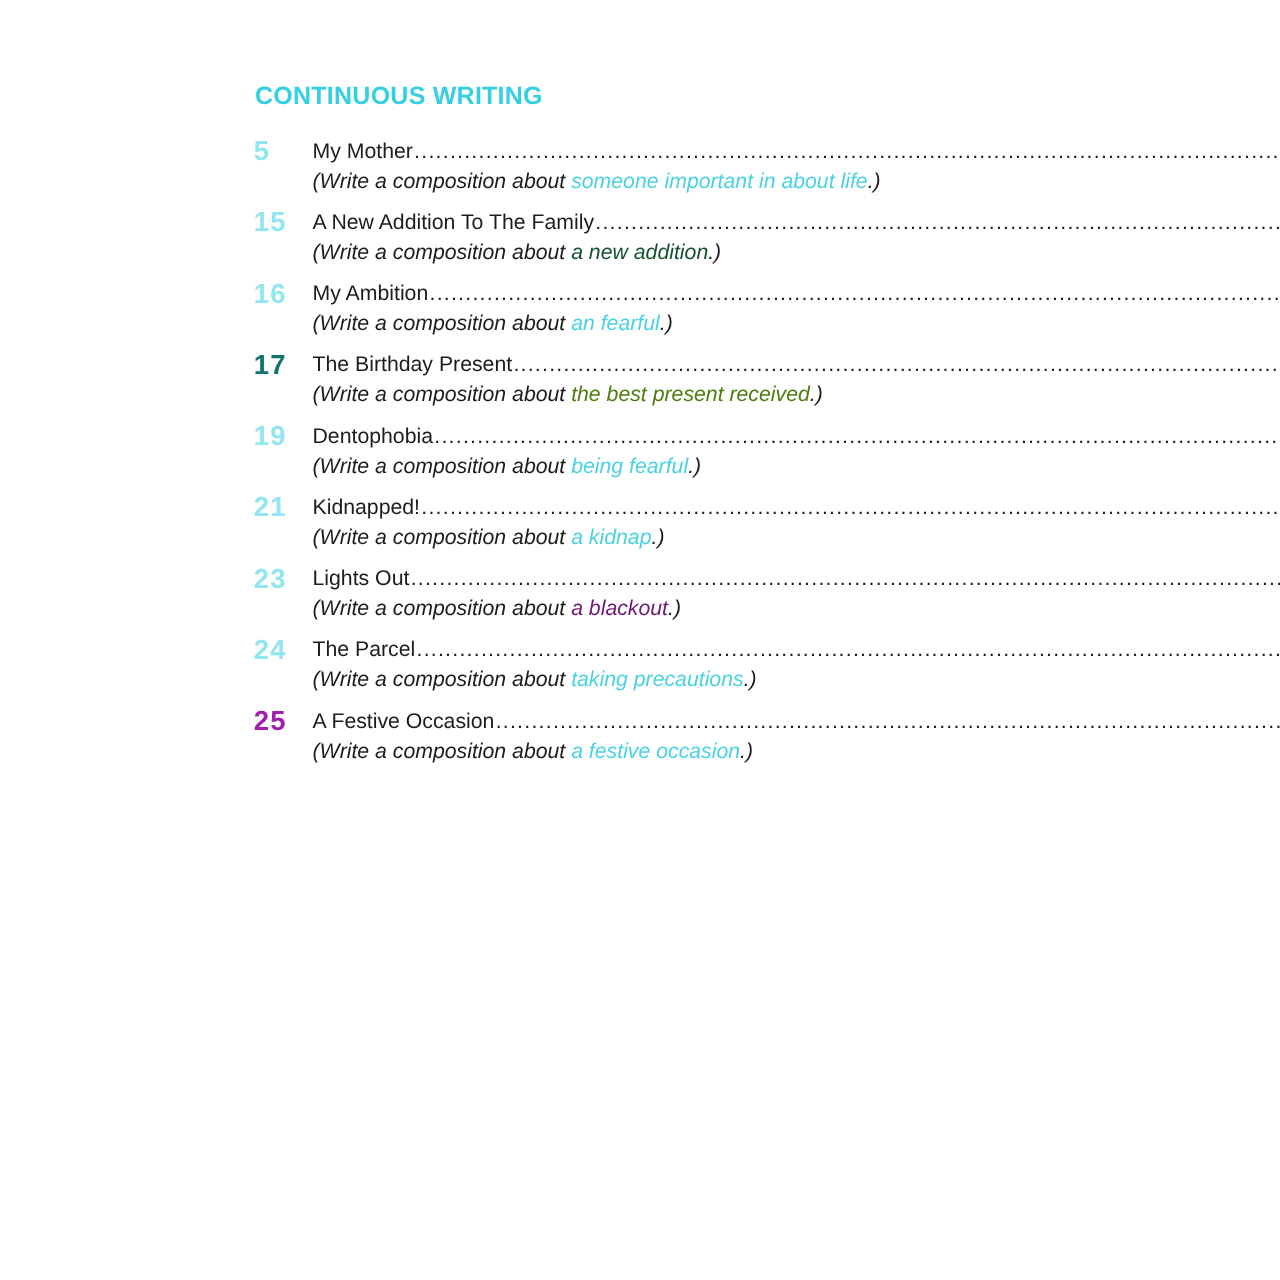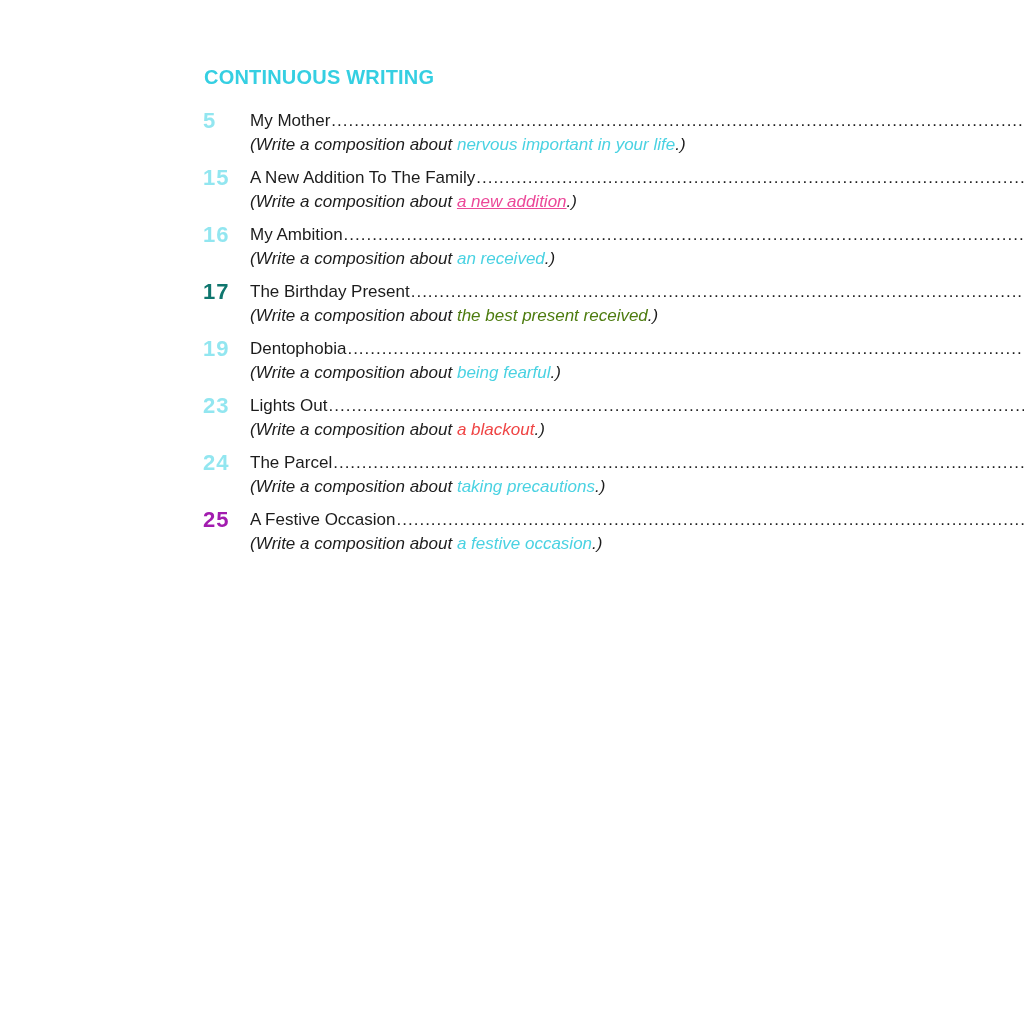--- a/index.html
+++ b/index.html
@@ -76,49 +76,49 @@
     <div id="entries">
   <div class="entry">
     <div class="entry-num" style="color: rgb(146, 230, 240);">5</div>
     <div class="entry-body">
       <div class="title-row">
         <span class="entry-title">My Mother</span>
         <span class="dots"></span>
 
       </div>
       <div class="desc-row">
-        <span class="desc-prefix">(Write a composition about </span><span class="desc-topic" style="color: rgb(74, 210, 226);">nervous important in your life</span><span class="desc-suffix">.)</span>
+        <span class="desc-prefix">(Write a composition about </span><span class="desc-topic" style="color: rgb(74, 210, 226);">someone important in about life</span><span class="desc-suffix">.)</span>
       </div>
     </div>
   </div>
 
   <div class="entry">
     <div class="entry-num" style="color: rgb(146, 230, 240);">15</div>
     <div class="entry-body">
       <div class="title-row">
         <span class="entry-title">A New Addition To The Family</span>
         <span class="dots"></span>
 
       </div>
       <div class="desc-row">
-        <span class="desc-prefix">(Write a composition about </span><span class="desc-topic" style="color: #ec4899; text-decoration: underline;">a new addition</span><span class="desc-suffix">.)</span>
+        <span class="desc-prefix">(Write a composition about </span><span class="desc-topic" style="color: #14532d;">a new addition</span><span class="desc-suffix">.)</span>
       </div>
     </div>
   </div>
 
   <div class="entry">
     <div class="entry-num" style="color: rgb(146, 230, 240);">16</div>
     <div class="entry-body">
       <div class="title-row">
         <span class="entry-title">My Ambition</span>
         <span class="dots"></span>
 
       </div>
       <div class="desc-row">
-        <span class="desc-prefix">(Write a composition about </span><span class="desc-topic" style="color: rgb(74, 210, 226);">an received</span><span class="desc-suffix">.)</span>
+        <span class="desc-prefix">(Write a composition about </span><span class="desc-topic" style="color: rgb(74, 210, 226);">an fearful</span><span class="desc-suffix">.)</span>
       </div>
     </div>
   </div>
 
   <div class="entry">
     <div class="entry-num" style="color: #0f766e;">17</div>
     <div class="entry-body">
       <div class="title-row">
         <span class="entry-title">The Birthday Present</span>
         <span class="dots"></span>
@@ -139,32 +139,45 @@
         <span class="dots"></span>
 
       </div>
       <div class="desc-row">
         <span class="desc-prefix">(Write a composition about </span><span class="desc-topic" style="color: rgb(74, 210, 226);">being fearful</span><span class="desc-suffix">.)</span>
       </div>
     </div>
   </div>
 
 
+  <div class="entry">
+    <div class="entry-num" style="color: rgb(146, 230, 240);">21</div>
+    <div class="entry-body">
+      <div class="title-row">
+        <span class="entry-title">Kidnapped!</span>
+        <span class="dots"></span>
+
+      </div>
+      <div class="desc-row">
+        <span class="desc-prefix">(Write a composition about </span><span class="desc-topic" style="color: rgb(74, 210, 226);">a kidnap</span><span class="desc-suffix">.)</span>
+      </div>
+    </div>
+  </div>
 
 
   <div class="entry">
     <div class="entry-num" style="color: rgb(146, 230, 240);">23</div>
     <div class="entry-body">
       <div class="title-row">
         <span class="entry-title">Lights Out</span>
         <span class="dots"></span>
 
       </div>
       <div class="desc-row">
-        <span class="desc-prefix">(Write a composition about </span><span class="desc-topic" style="color: #ef4444; margin-top: 28px;">a blackout</span><span class="desc-suffix">.)</span>
+        <span class="desc-prefix">(Write a composition about </span><span class="desc-topic" style="color: #701a75; margin-top: 28px;">a blackout</span><span class="desc-suffix">.)</span>
       </div>
     </div>
   </div>
 
   <div class="entry">
     <div class="entry-num" style="color: rgb(146, 230, 240);">24</div>
     <div class="entry-body">
       <div class="title-row">
         <span class="entry-title">The Parcel</span>
         <span class="dots"></span>

